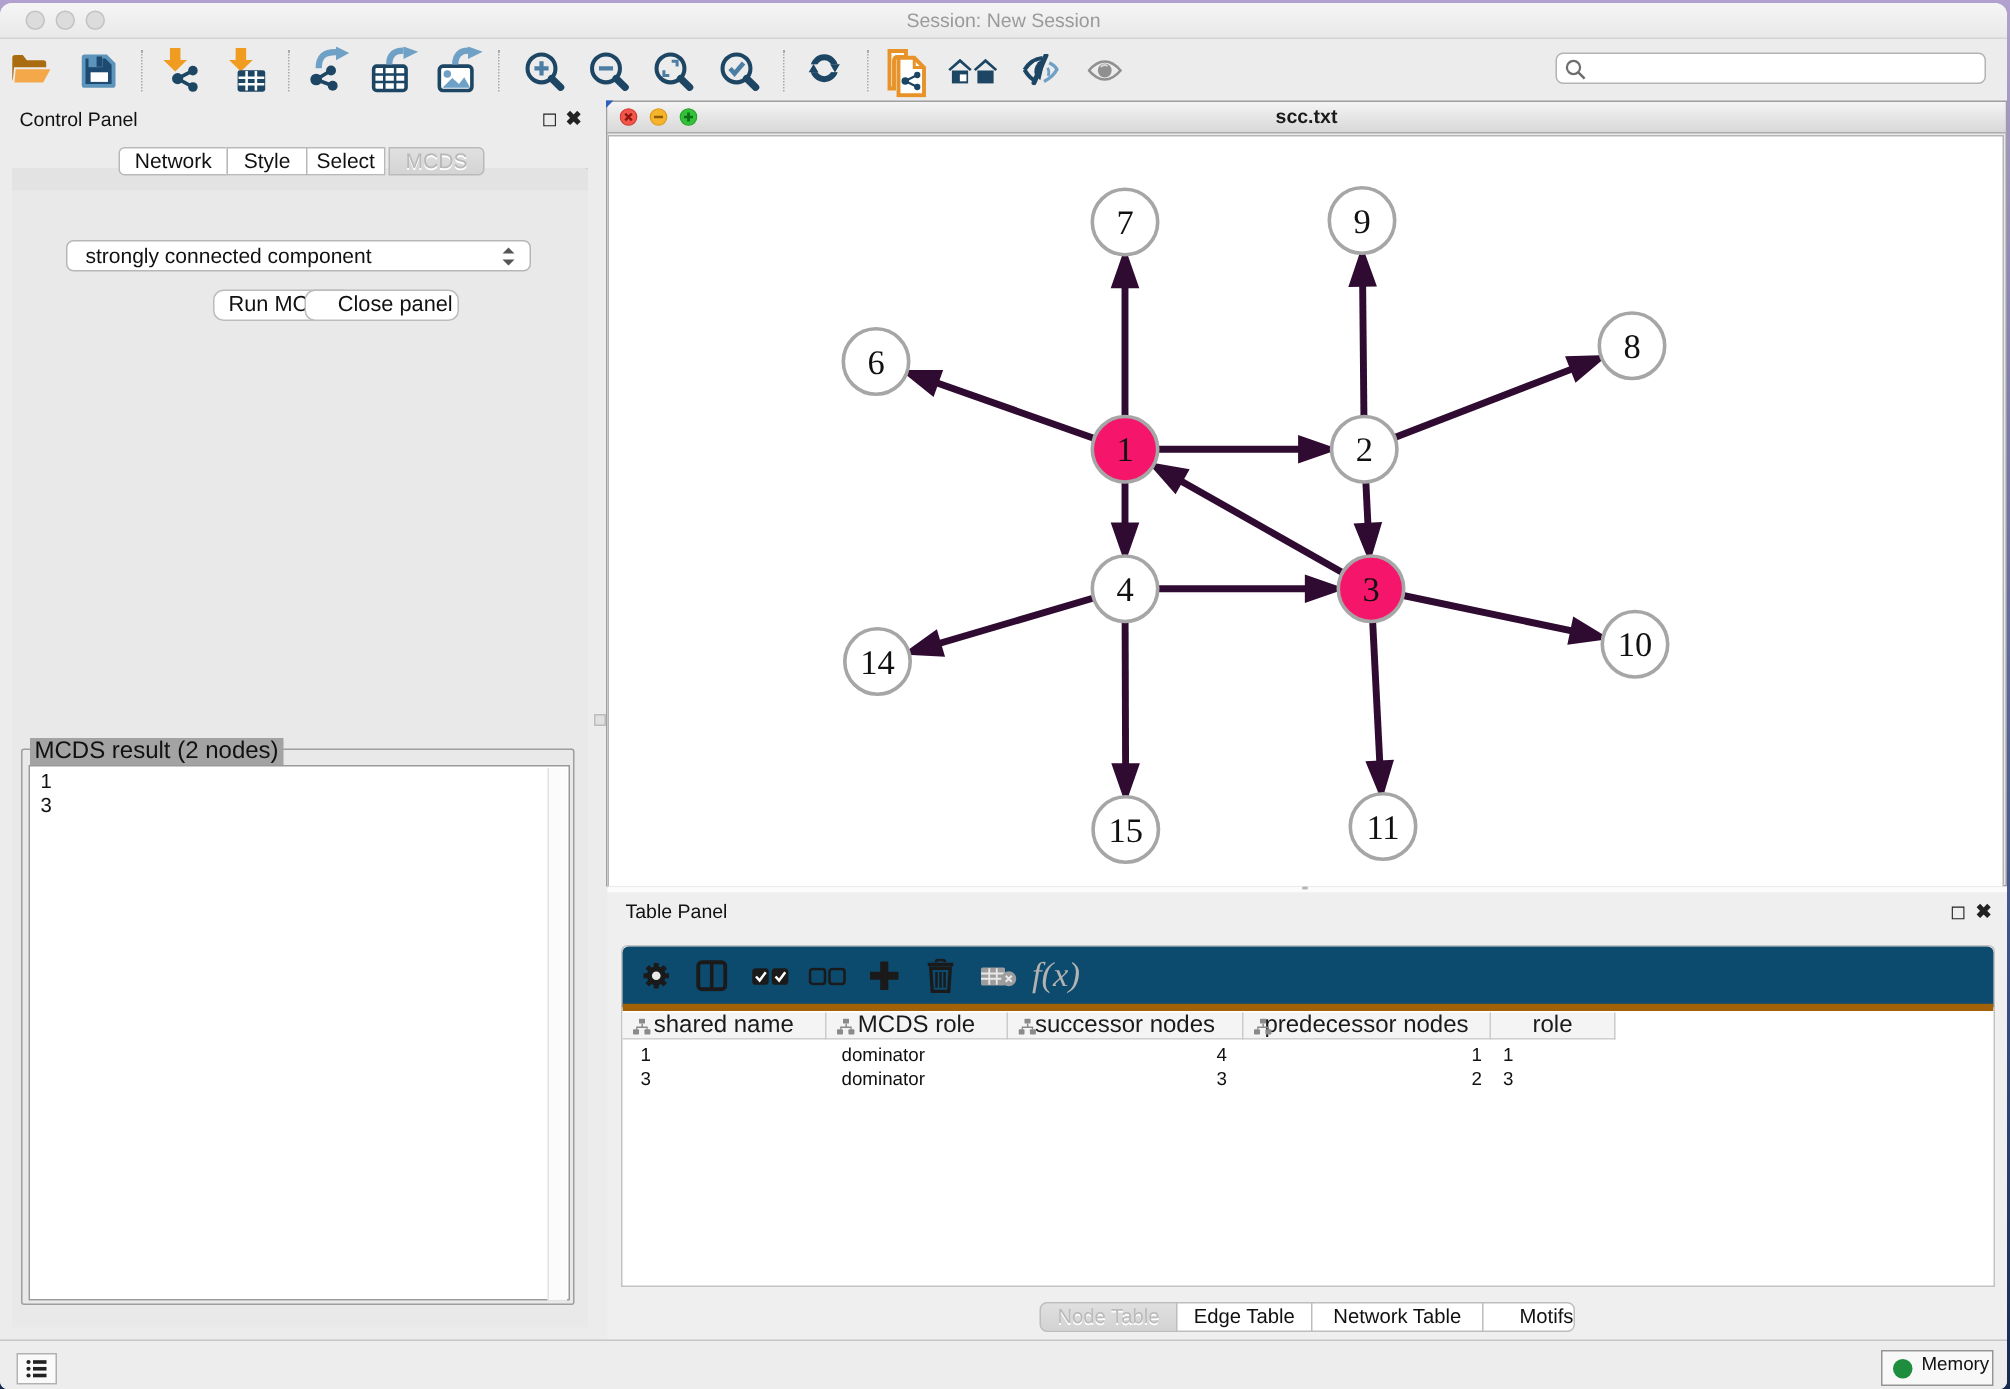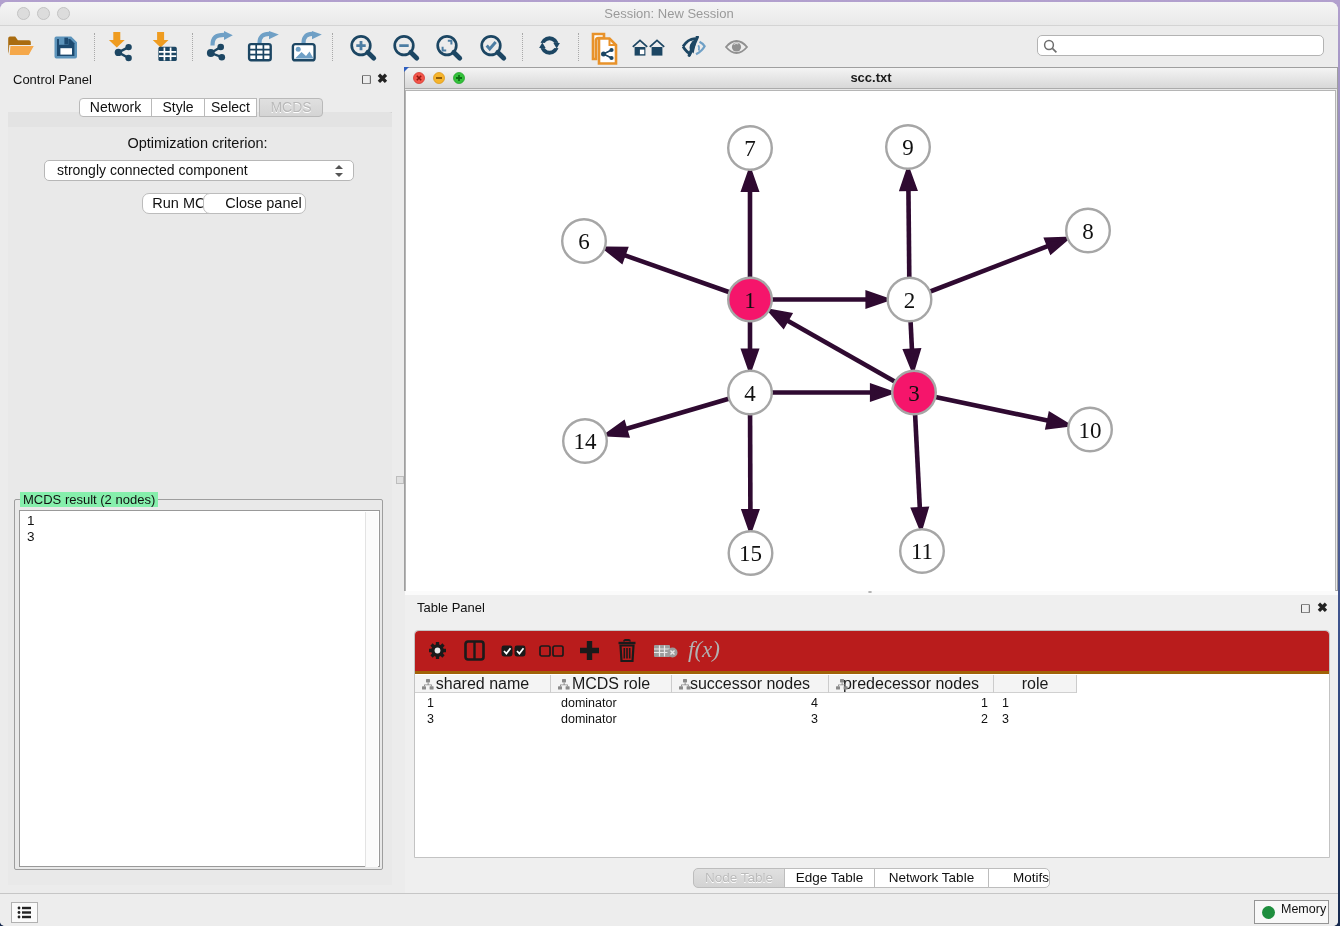--- a/index.html
+++ b/index.html
@@ -23,39 +23,39 @@
 .paneicons { position:absolute; font-size:13px; color:#222; }
 #cp-body { position:absolute; left:8px; top:45px; width:384px; height:773px; background:#e9e9e9; border-top:1px solid #d2d2d2; }
 #cp-band { position:absolute; left:8px; top:45px; width:384px; height:15px; background:#e3e3e3; border-radius:0 3px 0 0; }
 
 .tab { position:absolute; top:31px; height:19px; background:#fff; border:1px solid #b9b9b9; font-size:14px; color:#111; text-align:center; line-height:17px; }
 .tab.sel { background:linear-gradient(#e0e0e0,#d4d4d4); color:#b9b9b9; text-shadow:0 1px 0 #fff; }
 
 .btn { position:absolute; background:#fff; border:1px solid #bcbcbc; border-radius:7px; font-size:14.5px; color:#111; text-align:center; }
 #combo { position:absolute; left:44px; top:93px; width:310px; height:21px; background:#fff; border:1px solid #b7b7b7; border-radius:5px; font-size:14px; color:#111; line-height:19px; padding-left:12px; }
 #fieldset { position:absolute; left:14px; top:432px; width:369px; height:371px; border:1px solid #9e9e9e; border-radius:2px; }
-#fieldset legend { position:absolute; top:-8px; left:5px; background:#86efac; padding:0 3px; font-size:13px; color:#111; }
+#fieldset legend { position:absolute; top:-8px; left:5px; background:#a3a3a3; padding:0 3px; font-size:16px; color:#111; }
 #mlist { position:absolute; left:4px; top:10px; width:361px; height:357px; background:#fff; border:1px solid #999; }
 #mlist .track { position:absolute; right:1px; top:1px; width:13px; height:355px; background:#fbfbfb; border-left:1px solid #e3e3e3; }
 #mlist .item { font-size:13.5px; color:#111; padding-left:7px; line-height:16px; }
 
 #vsplit-handle { position:absolute; left:396px; top:474px; width:8px; height:8px; background:#e0e0e0; border:1px solid #bdbdbd; }
 #hsplit-handle { position:absolute; left:868px; top:589px; width:4px; height:2px; background:#e8e8e8; border:1px solid #b5b5b5; border-radius:1px; }
 
 #netframe { position:absolute; left:404px; top:65px; width:934px; height:524px; background:#e8e8e8; border:1px solid #9f9f9f; }
 #nf-title { position:absolute; left:0; top:0; width:100%; height:21px; background:linear-gradient(#f4f4f4,#d8d8d8); border-bottom:1px solid #ababab; }
 #nf-title .t { position:absolute; width:100%; top:2px; text-align:center; font-size:13px; font-weight:bold; color:#1a1a1a; }
 #canvas { position:absolute; left:0px; top:22px; width:931px; height:502px; background:#fff; border:1px solid #b5b5b5; }
 #graph { position:absolute; left:405px; top:87px; width:930px; height:500px; }
 #graph text { font-family:"Liberation Serif", serif; font-size:23px; fill:#111; }
 
 #tpanel { position:absolute; left:405px; top:593px; width:935px; height:298px; background:#efefef; }
 #tpanel .hdr { position:absolute; left:12px; top:5px; font-size:13px; color:#111; }
 #tp-box { position:absolute; left:9px; top:35px; width:916px; height:228px; border:1px solid #c3c3c3; border-radius:4px 4px 0 0; background:#fff; }
-#tp-toolbar { position:absolute; left:0; top:0; width:100%; height:43px; background:#b91c1c; border-bottom:3px solid #a16207; border-radius:4px 4px 0 0; }
+#tp-toolbar { position:absolute; left:0; top:0; width:100%; height:43px; background:#0c4a6e; border-bottom:5px solid #a16207; border-radius:4px 4px 0 0; }
 #tp-toolbar svg { position:absolute; }
 #thead { position:absolute; left:0; top:44px; width:662px; height:18px; background:#f4f4f4; border-bottom:1px solid #d0d0d0; font-size:16px; color:#1a1a1a; }
 .hcell { position:absolute; top:0; height:18px; border-right:1px solid #cccccc; text-align:center; line-height:18px; }
 .hicon { position:absolute; left:7px; top:4px; }
 .trow { position:absolute; left:0; width:100%; height:16px; font-size:12.5px; color:#111; line-height:16px; }
 .trow span { position:absolute; }
 
 .btab { position:absolute; top:273px; height:20px; background:#fff; border:1px solid #bdbdbd; font-size:13.5px; color:#111; text-align:center; line-height:18px; }
 .btab.sel { background:linear-gradient(#e0e0e0,#d3d3d3); color:#bbbbbb; text-shadow:0 1px 0 #fff; }
 
@@ -219,21 +219,20 @@
   <div id="cpanel">
     <div class="hdr">Control Panel</div>
     <div class="paneicons" style="left:361px; top:4px;">◻</div>
     <div class="paneicons" style="left:377px; top:4px; font-weight:bold;">✖</div>
     <div id="cp-body"></div>
     <div id="cp-band"></div>
     <div class="tab" style="left:79px; width:73px; border-radius:4px 0 0 4px;">Network</div>
     <div class="tab" style="left:151px; width:54px;">Style</div>
     <div class="tab" style="left:204px; width:53px;">Select</div>
     <div class="tab sel" style="left:259px; width:64px; border-radius:0 4px 4px 0;">MCDS</div>
-    <div class="abs" style="left:0; top:68px; width:395px; text-align:center; font-size:14.5px; color:#111;">Optimization criterion:</div>
     <div id="combo">strongly connected component
       <svg width="12" height="14" style="position:absolute; right:8px; top:3px;" viewBox="0 0 12 14">
         <path d="M2 5 L6 1 L10 5 Z M2 9 L6 13 L10 9 Z" fill="#555"></path>
       </svg>
     </div>
     <div class="btn" style="left:94px; top:126px; width:94px; height:21px; line-height:19px;margin-left:48px;">Run MCDS</div>
     <div class="btn" style="left:203px; top:126px; width:103px; height:21px; line-height:19px;padding-left:18px;">Close panel</div>
     <div id="fieldset">
       <legend>MCDS result (2 nodes)</legend>
       <div id="mlist">

